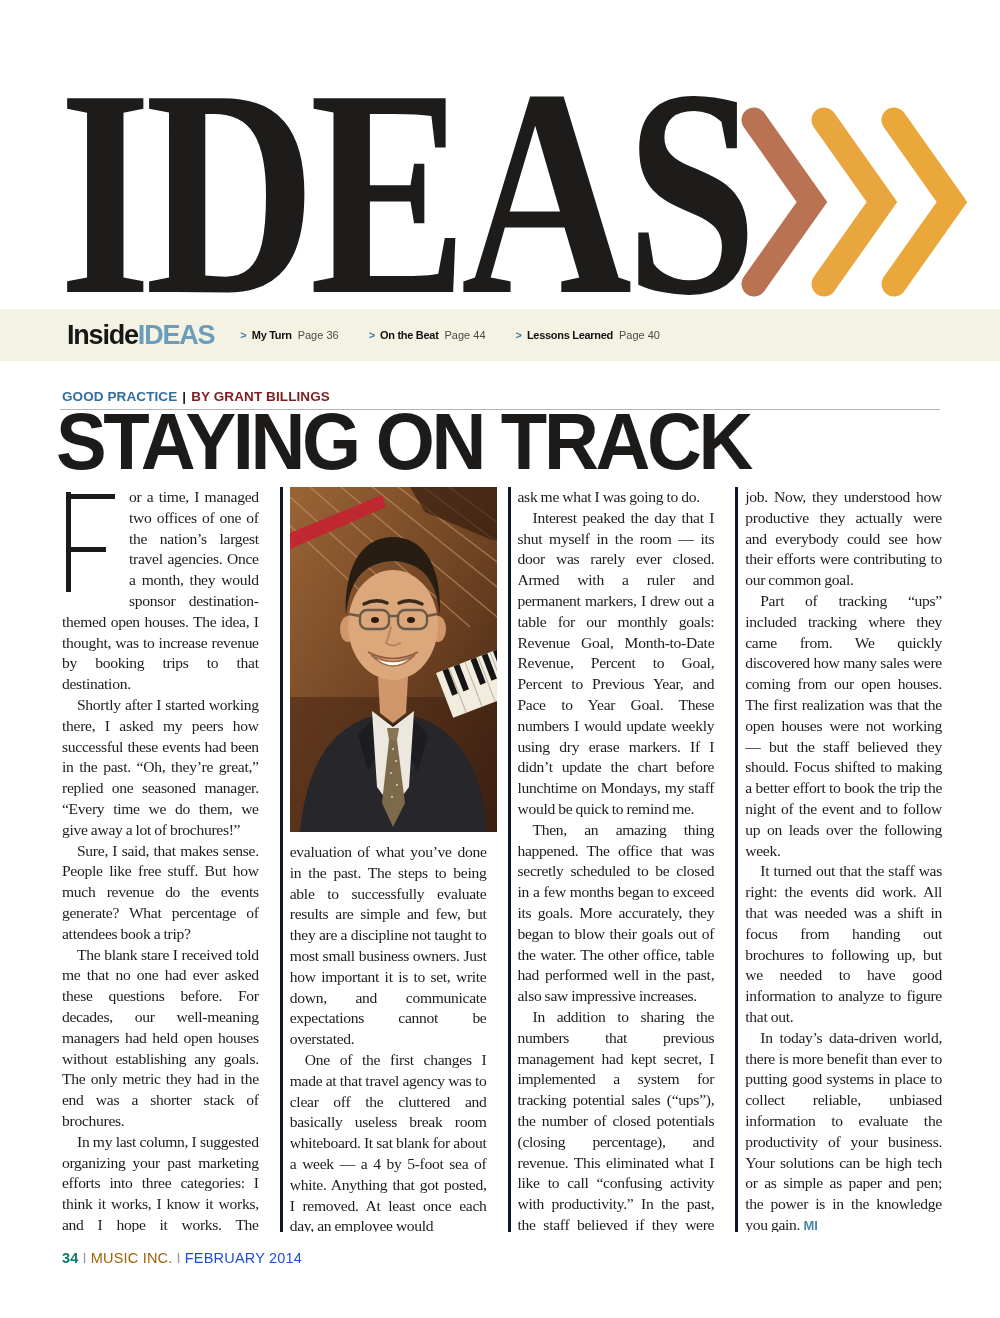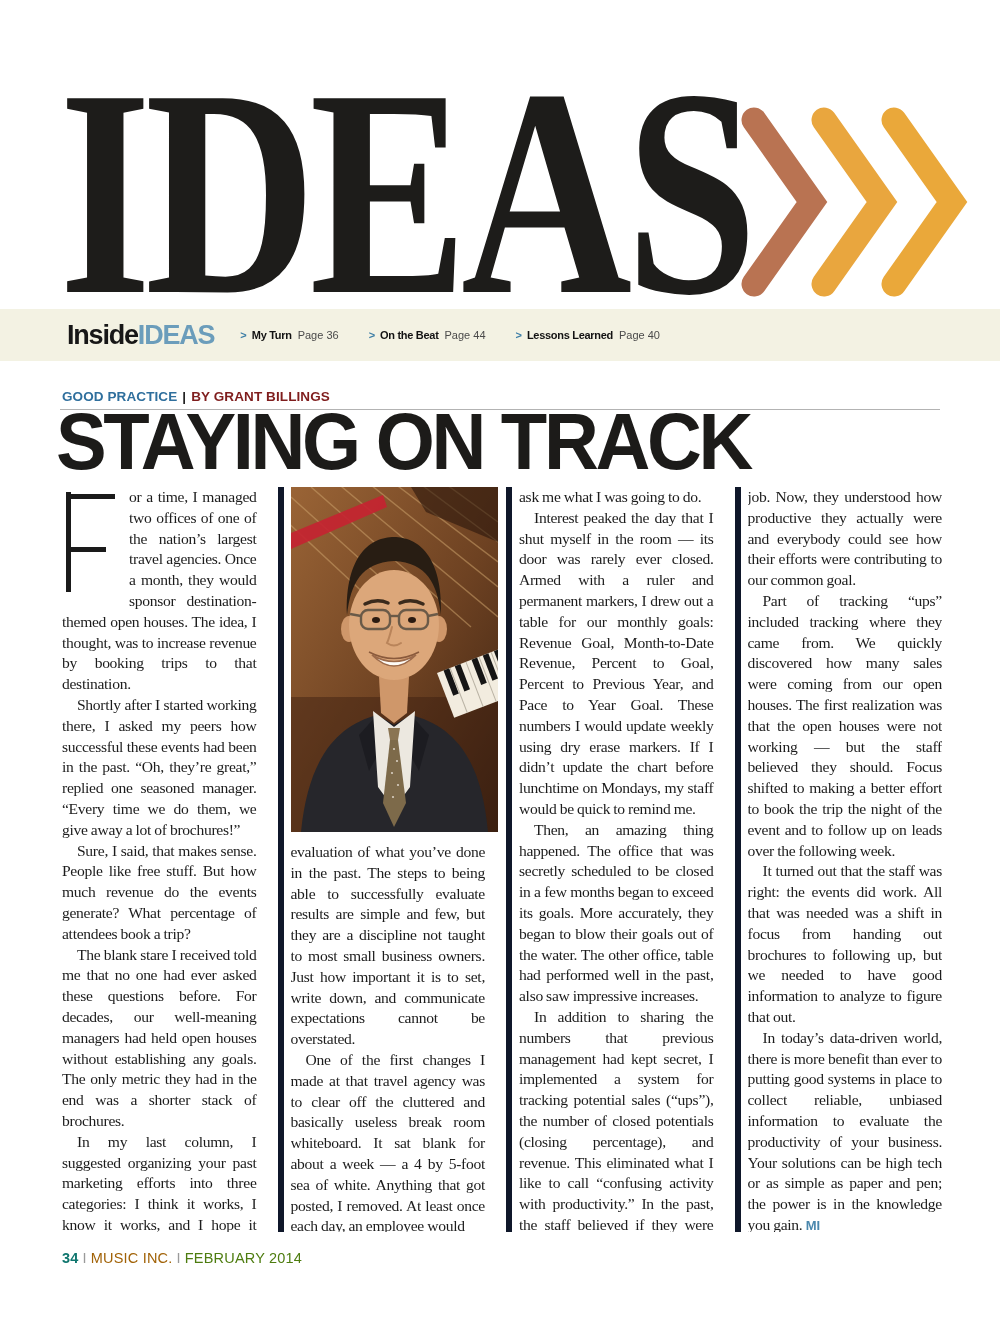--- a/index.html
+++ b/index.html
@@ -24,35 +24,35 @@
   
   .kicker{position:absolute;left:62px;top:389px;font-family:"Liberation Sans",sans-serif;font-weight:bold;font-size:13.5px;letter-spacing:0.1px;white-space:nowrap;}
   .kicker .cat{color:#2f6f9d;}
   .kicker .sep{color:#222;margin:0 5px;}
   .kicker .by{color:#7f1d1d;}
   .kicker-rule{position:absolute;left:60px;top:409px;width:880px;height:1px;background:#b3b3b3;}
   .headline{position:absolute;left:56px;top:410px;width:780px;height:66px;}
 
   
   .article{position:absolute;left:62px;top:487px;width:880px;height:745px;display:flex;}
-  .col{width:207px;height:745px;overflow:hidden;padding-right:21px;border-right:6px solid #0f172a;margin-right:7px;}
+  .col{width:207px;height:745px;overflow:hidden;padding-right:21px;border-right:3px solid #0f172a;margin-right:7px;}
   .col:last-child{border-right:none;padding-right:0;margin-right:0;}
   .col p{margin:0;font-size:15.6px;line-height:20.8px;letter-spacing:-0.3px;word-spacing:-0.4px;text-align:justify;color:#1c1c1c;}
   .col p.indent{text-indent:15px;}
   .dropcap{float:left;width:58px;height:102px;margin:3px 9px 0 0;}
   .photo{width:207px;height:345px;margin-bottom:10px;display:block;}
   .endmark{font-family:"Liberation Sans",sans-serif;font-weight:bold;font-size:13px;color:#4a87ad;letter-spacing:0;}
   .bio{margin-top:26px;width:178px;font-family:"Liberation Sans",sans-serif;font-weight:bold;font-size:13px;line-height:16px;color:#919191;letter-spacing:-0.2px;}
 
   
   .footer{position:absolute;left:62px;top:1250px;font-family:"Liberation Sans",sans-serif;font-size:14.5px;letter-spacing:0.2px;white-space:nowrap;}
   .footer .num{color:#0f766e;font-weight:bold;}
   .footer .fsep{color:#9a9a9a;margin:0 4px;}
   .footer .mag{color:#a16207;}
-  .footer .iss{color:#4d7c0f;}
+  .footer .iss{color:#1d4ed8;}
 </style>
 </head>
 <body>
 
 <div class="page">
 
   <svg class="masthead" viewBox="0 0 720 210">
     <text x="4" y="200" transform="scale(0.8 1)" font-family="Liberation Serif, serif" font-weight="bold" font-size="296" letter-spacing="-8" fill="#1d1c1a">IDEAS</text>
   </svg>
 

